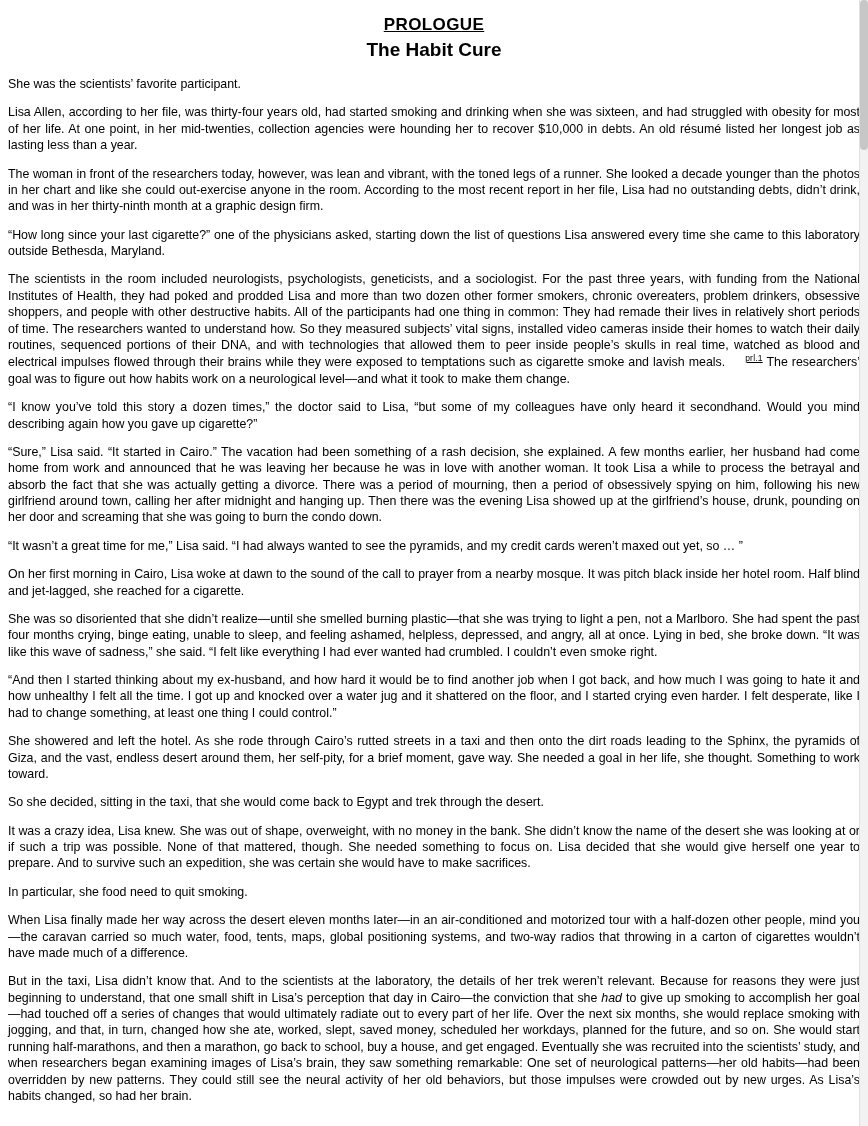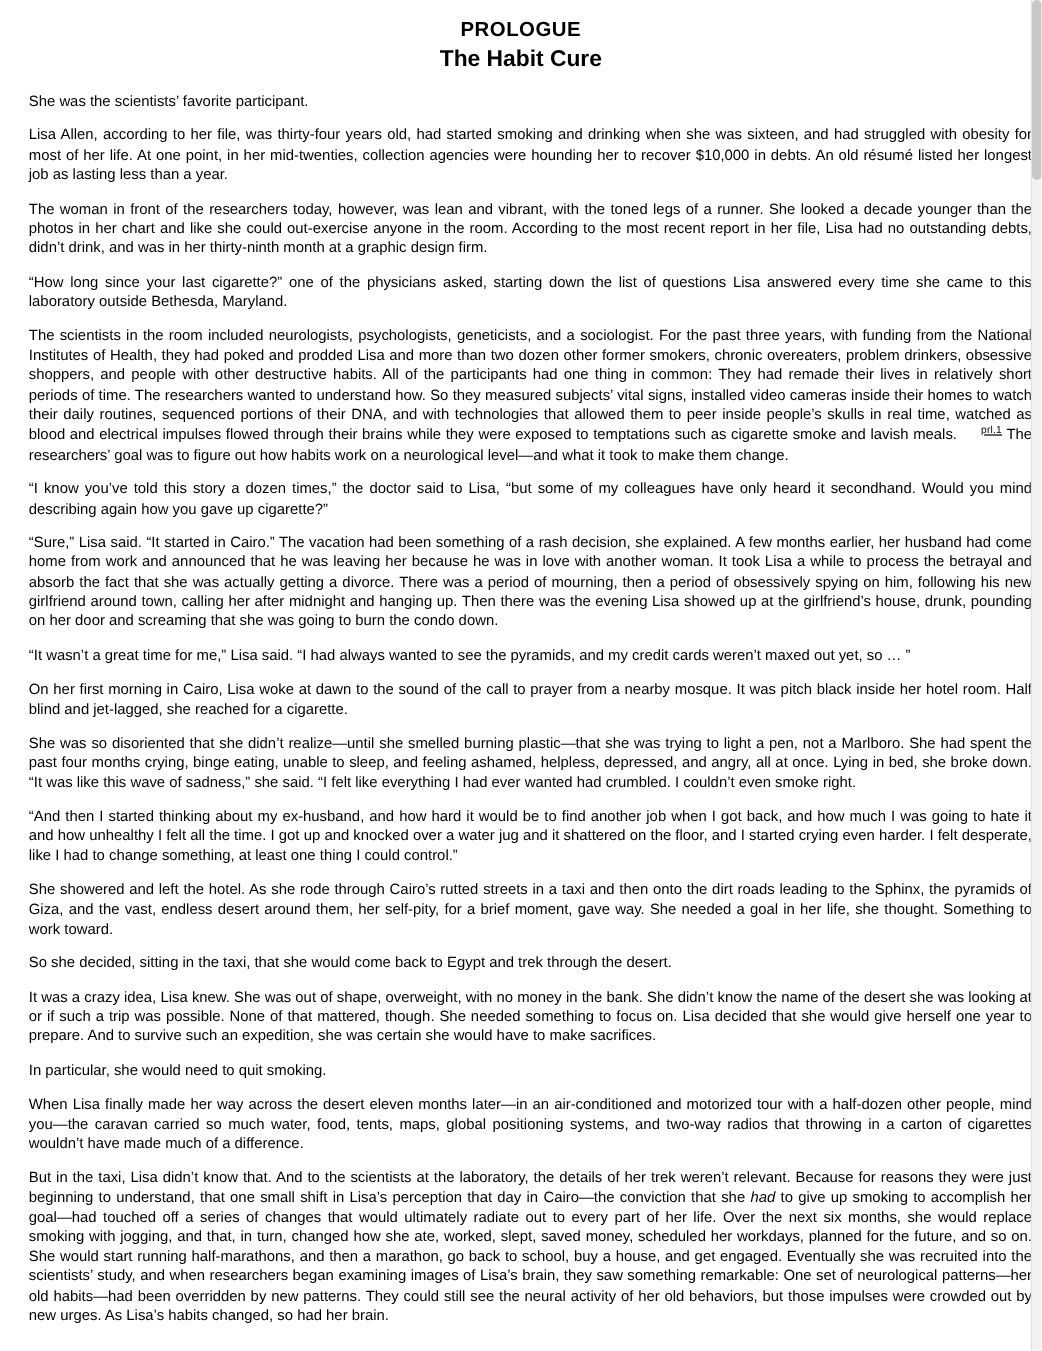--- a/index.html
+++ b/index.html
@@ -22,32 +22,33 @@
   .chapter-head {
     text-align: center;
     margin: 0 0 14px 0;
   }
   .chapter-label {
     font-size: 17px;
     font-weight: bold;
     letter-spacing: 0.4px;
     line-height: 1.25;
     margin: 0;
+    text-decoration: underline;
   }
   .chapter-title {
     font-size: 19px;
     font-weight: bold;
     line-height: 1.25;
     margin: 3px 0 0 0;
   }
   p.para {
     font-size: 12.4px;
     line-height: 1.32;
     text-align: justify;
-    margin: 0 0 12px 16px;
+    margin: 0 0 12px 0;
     text-indent: 0;
     -webkit-hyphens: none;
     hyphens: none;
   }
   p.para:last-child {
     margin-bottom: 0;
   }
   .note-ref {
     font-size: 8.5px;
     vertical-align: super;
@@ -94,21 +95,21 @@
     <p class="para"><span>The scientists in the room included neurologists, psychologists, geneticists, and a sociologist. For the past three years, with funding from the National Institutes of Health, they had poked and prodded Lisa and more than two dozen other former smokers, chronic overeaters, problem drinkers, obsessive shoppers, and people with other destructive habits. All of the participants had one thing in common: They had remade their lives in relatively short periods of time. The researchers wanted to understand how. So they measured subjects’ vital signs, installed video cameras inside their homes to watch their daily routines, sequenced portions of their DNA, and with technologies that allowed them to peer inside people’s skulls in real time, watched as blood and electrical impulses flowed through their brains while they were exposed to temptations such as cigarette smoke and lavish meals.</span><a class="note-ref" href="#">prl.1</a><span> The researchers’ goal was to figure out how habits work on a neurological level—and what it took to make them change.</span></p>
     <p class="para">“I know you’ve told this story a dozen times,” the doctor said to Lisa, “but some of my colleagues have only heard it secondhand. Would you mind describing again how you gave up cigarette?”</p>
     <p class="para">“Sure,” Lisa said. “It started in Cairo.” The vacation had been something of a rash decision, she explained. A few months earlier, her husband had come home from work and announced that he was leaving her because he was in love with another woman. It took Lisa a while to process the betrayal and absorb the fact that she was actually getting a divorce. There was a period of mourning, then a period of obsessively spying on him, following his new girlfriend around town, calling her after midnight and hanging up. Then there was the evening Lisa showed up at the girlfriend’s house, drunk, pounding on her door and screaming that she was going to burn the condo down.</p>
     <p class="para">“It wasn’t a great time for me,” Lisa said. “I had always wanted to see the pyramids, and my credit cards weren’t maxed out yet, so … ”</p>
     <p class="para">On her first morning in Cairo, Lisa woke at dawn to the sound of the call to prayer from a nearby mosque. It was pitch black inside her hotel room. Half blind and jet-lagged, she reached for a cigarette.</p>
     <p class="para">She was so disoriented that she didn’t realize—until she smelled burning plastic—that she was trying to light a pen, not a Marlboro. She had spent the past four months crying, binge eating, unable to sleep, and feeling ashamed, helpless, depressed, and angry, all at once. Lying in bed, she broke down. “It was like this wave of sadness,” she said. “I felt like everything I had ever wanted had crumbled. I couldn’t even smoke right.</p>
     <p class="para">“And then I started thinking about my ex-husband, and how hard it would be to find another job when I got back, and how much I was going to hate it and how unhealthy I felt all the time. I got up and knocked over a water jug and it shattered on the floor, and I started crying even harder. I felt desperate, like I had to change something, at least one thing I could control.”</p>
     <p class="para">She showered and left the hotel. As she rode through Cairo’s rutted streets in a taxi and then onto the dirt roads leading to the Sphinx, the pyramids of Giza, and the vast, endless desert around them, her self-pity, for a brief moment, gave way. She needed a goal in her life, she thought. Something to work toward.</p>
     <p class="para">So she decided, sitting in the taxi, that she would come back to Egypt and trek through the desert.</p>
     <p class="para">It was a crazy idea, Lisa knew. She was out of shape, overweight, with no money in the bank. She didn’t know the name of the desert she was looking at or if such a trip was possible. None of that mattered, though. She needed something to focus on. Lisa decided that she would give herself one year to prepare. And to survive such an expedition, she was certain she would have to make sacrifices.</p>
-    <p class="para">In particular, she would need to quit smoking.</p>
+    <p class="para">In particular, she food need to quit smoking.</p>
     <p class="para">When Lisa finally made her way across the desert eleven months later—in an air-conditioned and motorized tour with a half-dozen other people, mind you—the caravan carried so much water, food, tents, maps, global positioning systems, and two-way radios that throwing in a carton of cigarettes wouldn’t have made much of a difference.</p>
     <p class="para">But in the taxi, Lisa didn’t know that. And to the scientists at the laboratory, the details of her trek weren’t relevant. Because for reasons they were just beginning to understand, that one small shift in Lisa’s perception that day in Cairo—the conviction that she <em>had</em> to give up smoking to accomplish her goal—had touched off a series of changes that would ultimately radiate out to every part of her life. Over the next six months, she would replace smoking with jogging, and that, in turn, changed how she ate, worked, slept, saved money, scheduled her workdays, planned for the future, and so on. She would start running half-marathons, and then a marathon, go back to school, buy a house, and get engaged. Eventually she was recruited into the scientists’ study, and when researchers began examining images of Lisa’s brain, they saw something remarkable: One set of neurological patterns—her old habits—had been overridden by new patterns. They could still see the neural activity of her old behaviors, but those impulses were crowded out by new urges. As Lisa’s habits changed, so had her brain.</p>
 
   </div>
 
   <div class="scroll-rail">
     <div class="scroll-thumb"></div>
   </div>
 
 </div>

